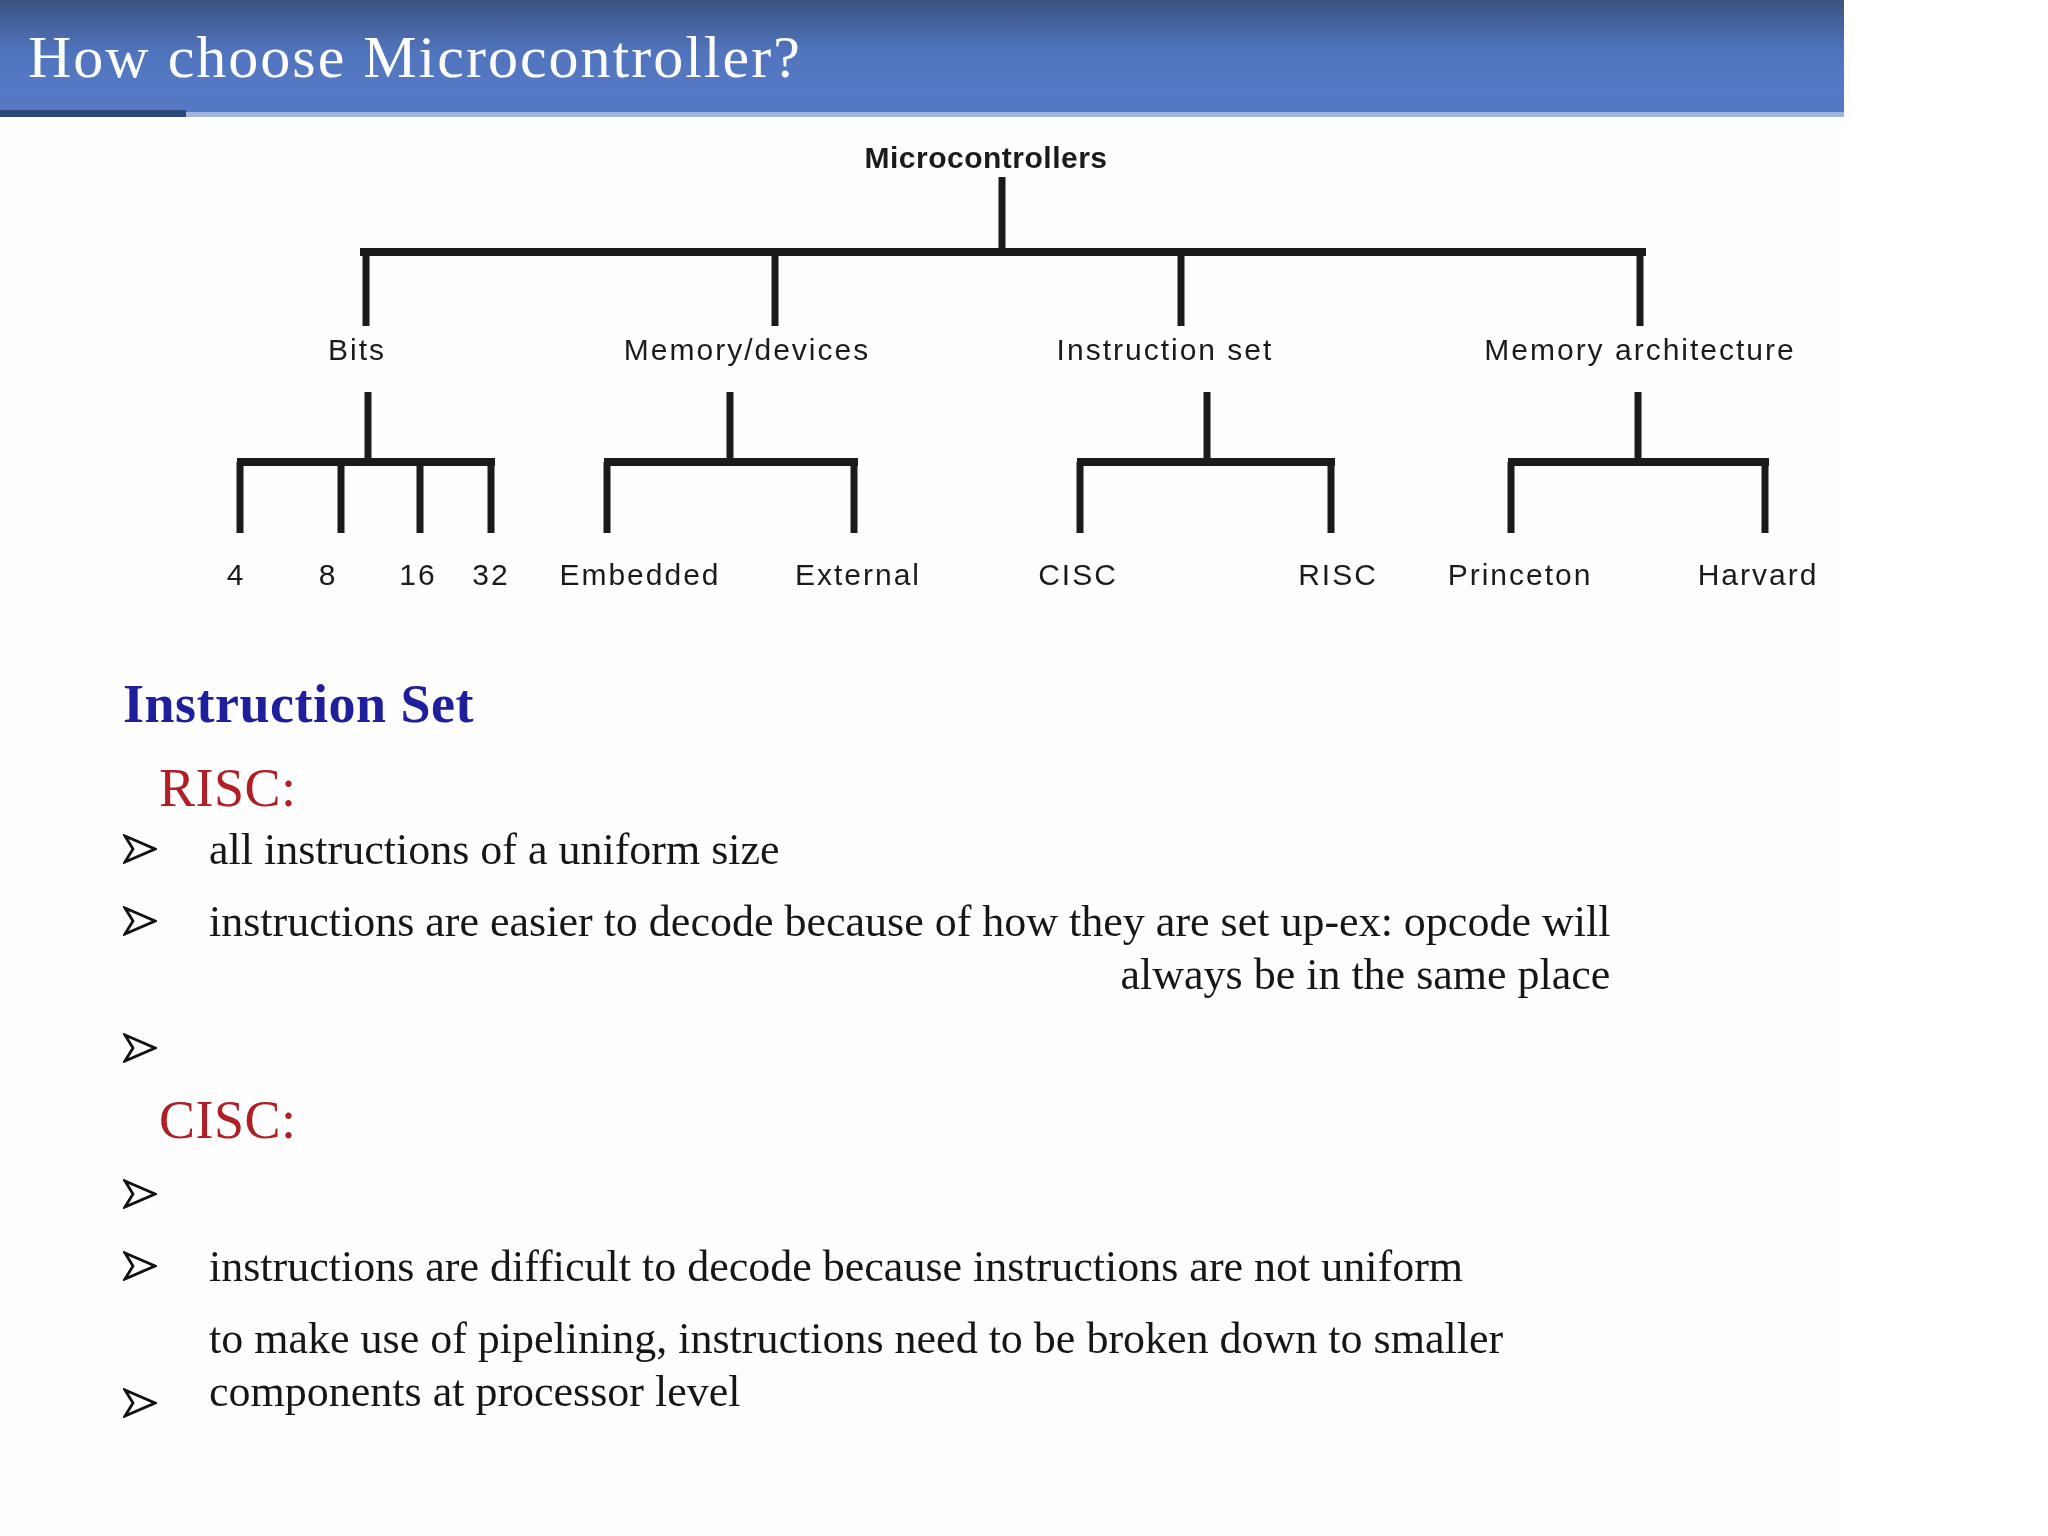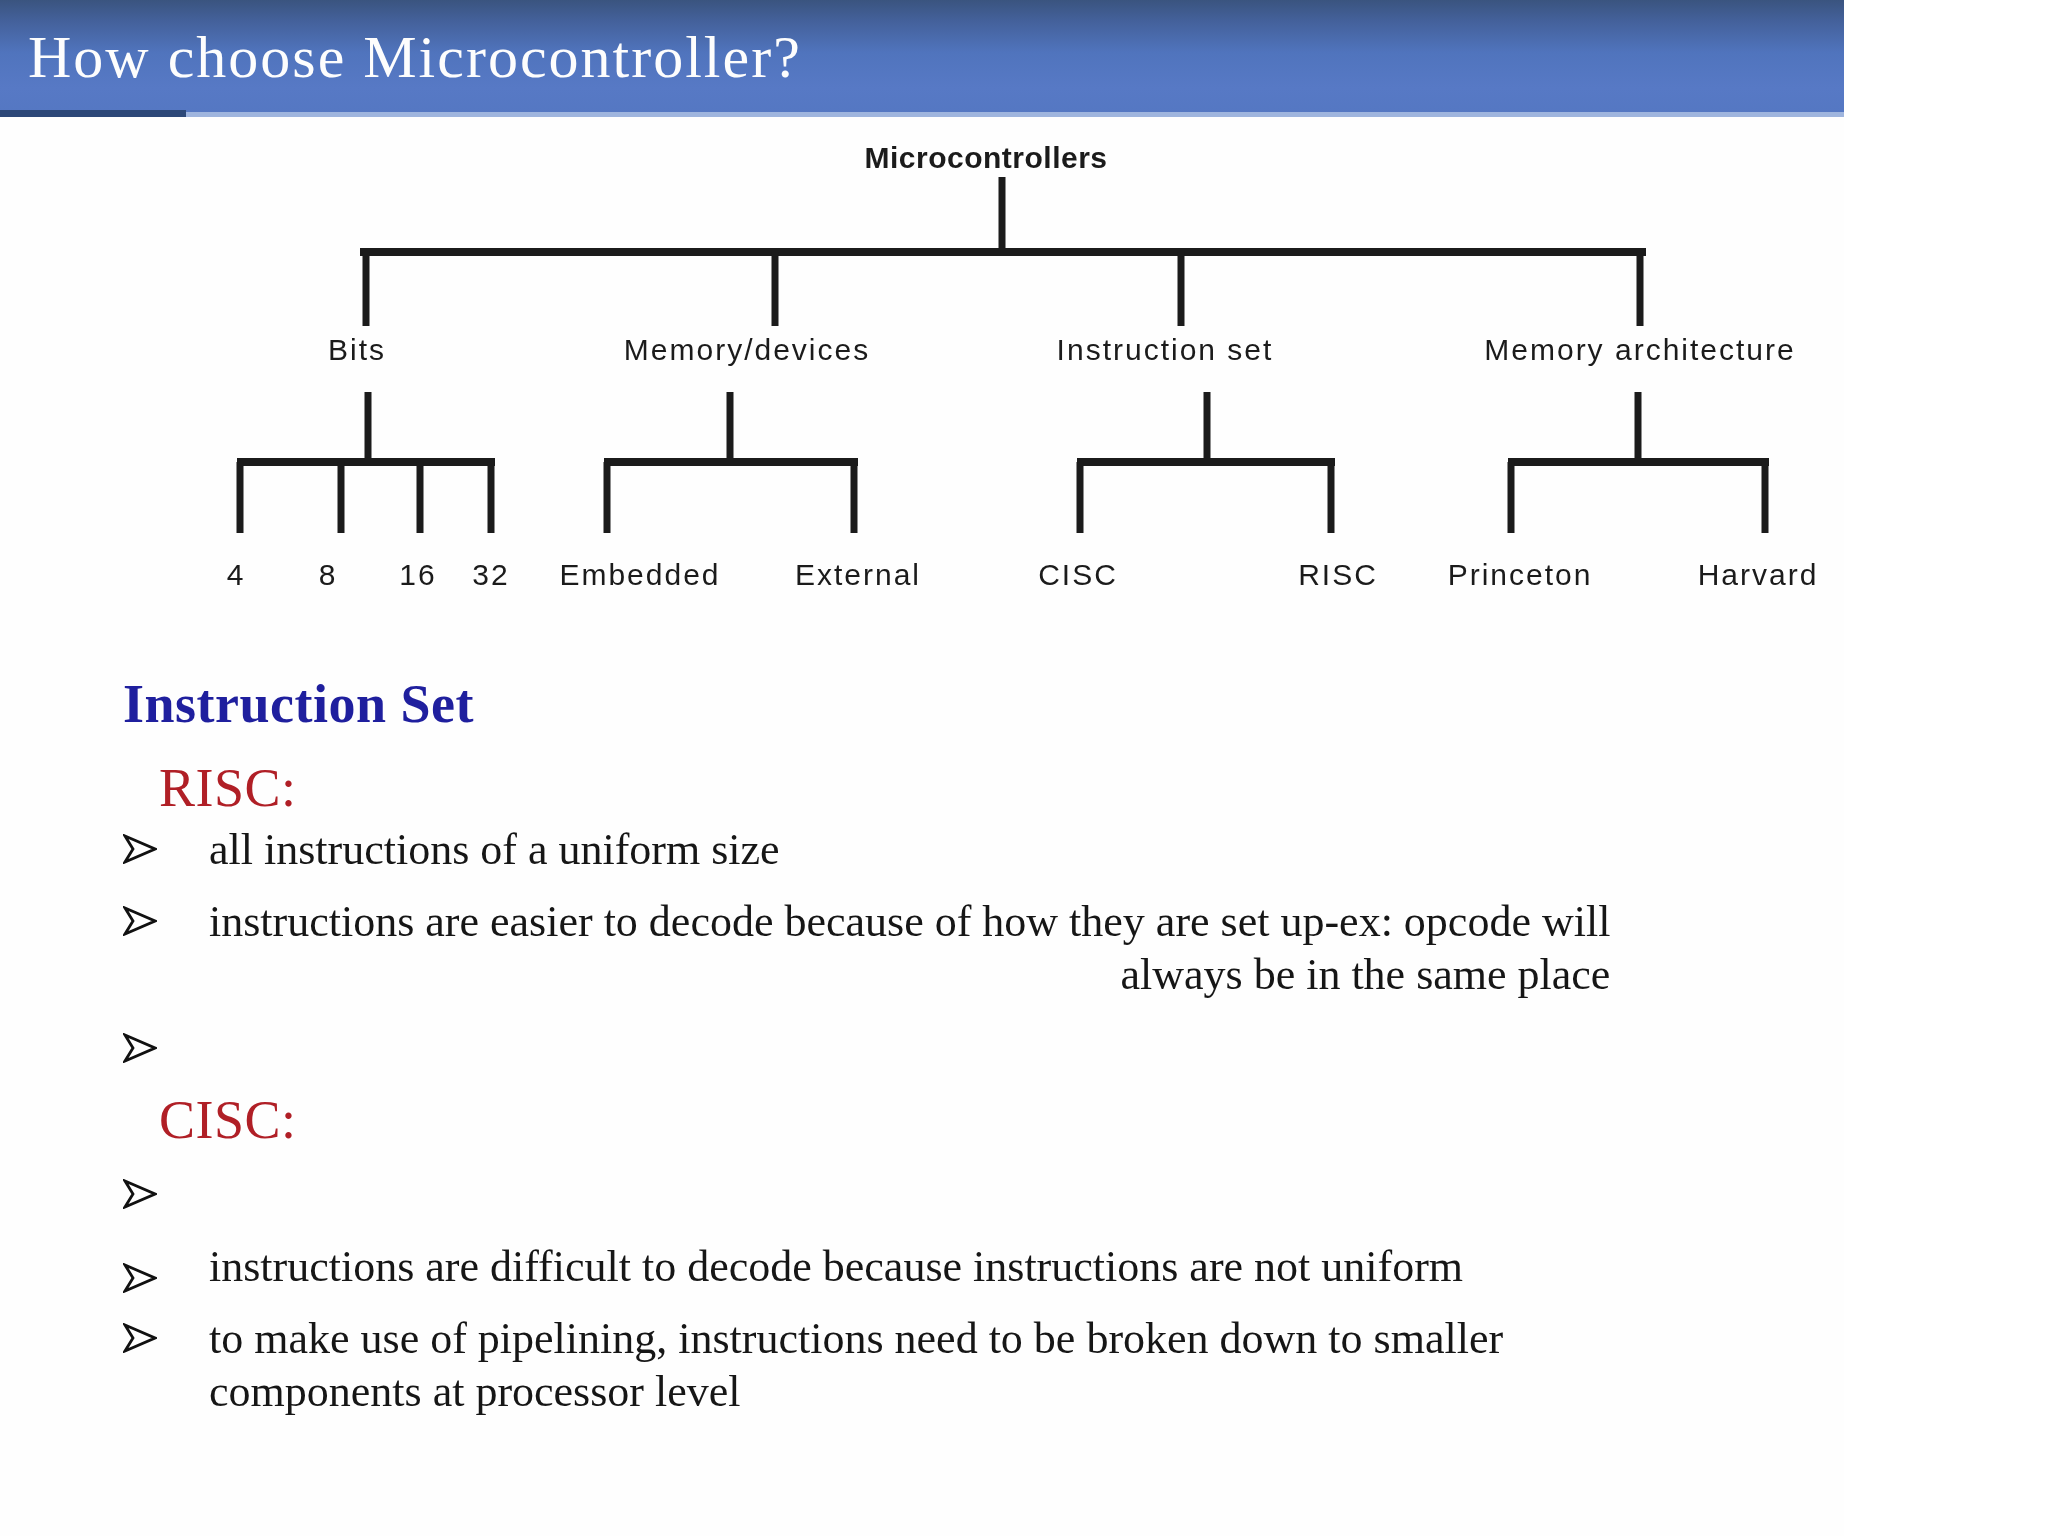--- a/index.html
+++ b/index.html
@@ -32,21 +32,21 @@
          font-size:54px;line-height:56px;font-weight:normal;color:#b01f26;letter-spacing:0.5px;}
   .h-risc{top:748px;}
   .h-sisc{top:1080px;}
 
   .bullet{position:absolute;left:123px;display:flex;align-items:flex-start;}
   .glyph{flex:0 0 auto;width:34px;height:30px;margin-top:11px;}
   .lines{margin-left:52px;}
   .line{font-size:44px;line-height:53px;color:#161616;white-space:nowrap;
         font-family:"Liberation Serif",serif;}
   .b1{top:823px;} .b2{top:895px;text-align:right;} .b3{top:1022px;}
-  .b4{top:1168px;} .b5{top:1240px;align-items:flex-end;} .b6{top:1312px;}
+  .b4{top:1168px;} .b5{top:1240px;} .b6{top:1312px;align-items:flex-end;}
 </style>
 </head>
 <body>
 
 <div class="slide">
 
   <header class="header">
     <h1 class="title">How choose Microcontroller?</h1>
   </header>
   <div class="hdr-dark"></div>

